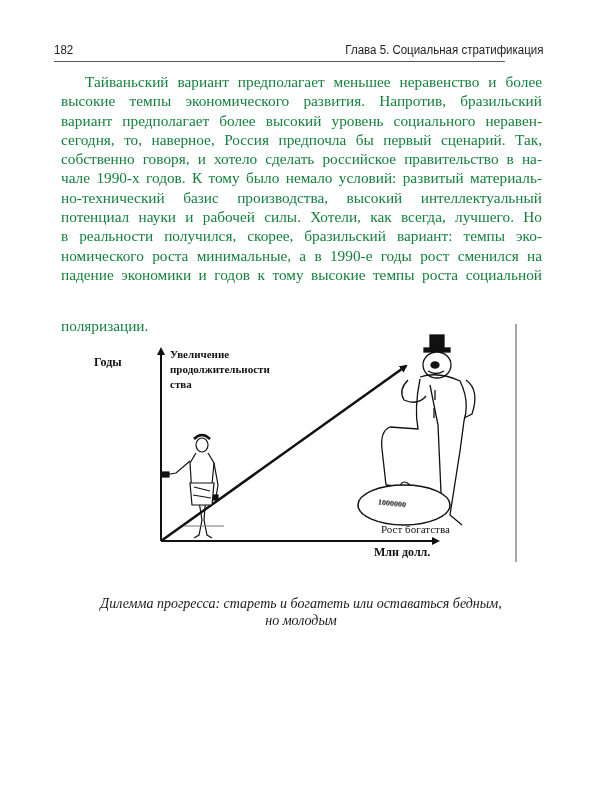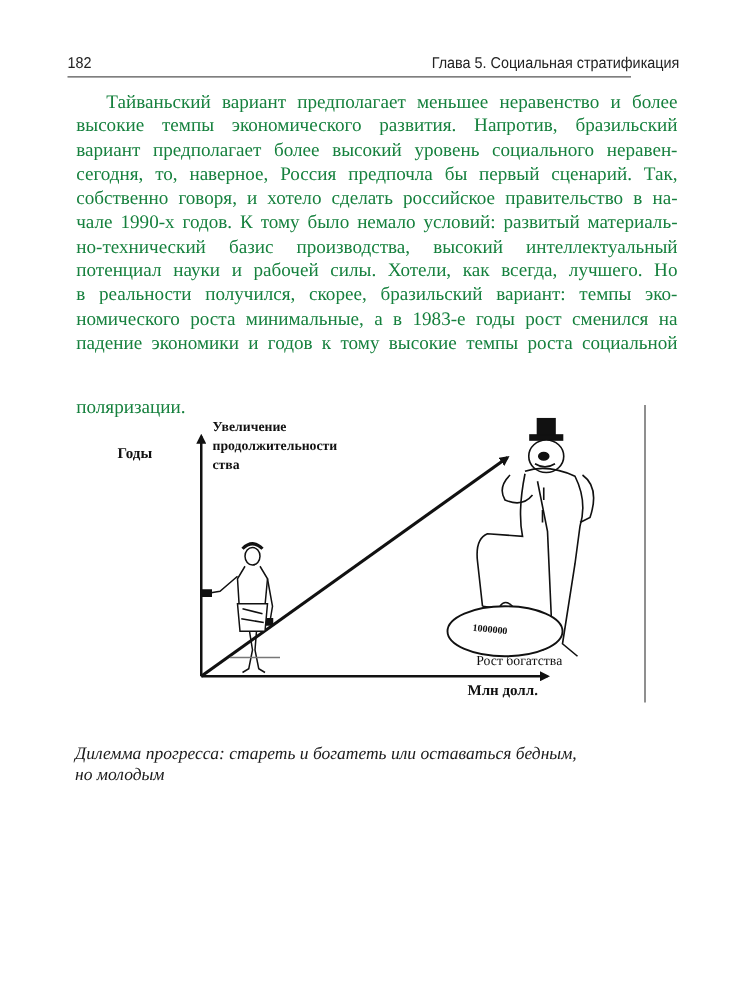--- a/index.html
+++ b/index.html
@@ -20,21 +20,21 @@
       font-family: "Liberation Serif", serif; font-size: 15.3px; line-height: 19.3px;
       text-align: justify; color: #15803d;
     }
     .body-text .line { display: block; text-align: justify; text-align-last: justify; white-space: nowrap; height: 19.3px; }
     .body-text .line.first { text-indent: 24px; }
     .body-text .line.last { text-align-last: left; margin-top: 32px; }
     .figure { position: absolute; left: 90px; top: 315px; width: 440px; height: 260px; }
     .figure svg { position: absolute; left: 0; top: 0; }
     .fig-label { position: absolute; font-family: "Liberation Serif", serif; color: #111; white-space: nowrap; }
     .caption {
-      position: absolute; left: 60px; top: 595px; width: 482px; 
+      position: absolute; left: 60px; top: 595px; width: 482px; text-align: center;
       font-family: "Liberation Serif", serif; font-style: italic; font-size: 14px; line-height: 17px; color: #1a1a1a;
     }
   </style>
 </head>
 <body>
 
 <div class="header">
   <span class="pnum">182</span>
   <span class="chapter">Глава 5. Социальная стратификация</span>
 </div>
@@ -42,21 +42,21 @@
 <div class="body-text">
   <span class="line first">Тайваньский вариант предполагает меньшее неравенство и более</span>
   <span class="line">высокие темпы экономического развития. Напротив, бразильский</span>
   <span class="line">вариант предполагает более высокий уровень социального неравен-</span>
   <span class="line">сегодня, то, наверное, Россия предпочла бы первый сценарий. Так,</span>
   <span class="line">собственно говоря, и хотело сделать российское правительство в на-</span>
   <span class="line">чале 1990-х годов. К тому было немало условий: развитый материаль-</span>
   <span class="line">но-технический базис производства, высокий интеллектуальный</span>
   <span class="line">потенциал науки и рабочей силы. Хотели, как всегда, лучшего. Но</span>
   <span class="line">в реальности получился, скорее, бразильский вариант: темпы эко-</span>
-  <span class="line">номического роста минимальные, а в 1983-е годы рост сменился на</span>
+  <span class="line">номического роста минимальные, а в 1990-е годы рост сменился на</span>
   <span class="line">падение экономики и годов к тому высокие темпы роста социальной</span>
   <span class="line last">поляризации.</span>
 </div>
 
 <div class="figure">
   <svg width="440" height="260" viewBox="0 0 440 260">
     <defs>
       <marker id="ah" markerWidth="8" markerHeight="8" refX="6" refY="4" orient="auto" markerUnits="userSpaceOnUse">
         <path d="M0,0 L8,4 L0,8 z" fill="#111"></path>
       </marker>
@@ -98,21 +98,21 @@
       <line x1="344" y1="93" x2="344" y2="103"></line>
     </g>
 
     <g>
       <ellipse cx="314" cy="190" rx="46" ry="20" fill="#fff" stroke="#111" stroke-width="1.5"></ellipse>
       <path d="M310,170 q4,-6 10,0" stroke="#111" stroke-width="1.2" fill="none"></path>
     </g>
   </svg>
 
   <span class="fig-label" style="left:4px; top:40px; font-size:12px; font-weight:bold;">Годы</span>
-  <span class="fig-label" style="left:80px; top:20px; font-size:11px; font-weight:bold; line-height:15px;">
+  <span class="fig-label" style="left:80px; top:32px; font-size:11px; font-weight:bold; line-height:15px;">
     <span style="display:block">Увеличение</span>
     <span style="display:block">продолжительности</span>
     <span style="display:block">ства</span>
   </span>
   <span class="fig-label" style="left:291px; top:208px; font-size:11px;">Рост богатства</span>
   <span class="fig-label" style="left:284px; top:230px; font-size:12px; font-weight:bold;">Млн долл.</span>
   <span class="fig-label" style="left:288px; top:184px; font-size:8px; font-weight:bold; transform:rotate(6deg);">1000000</span>
 </div>
 
 <div class="caption">

